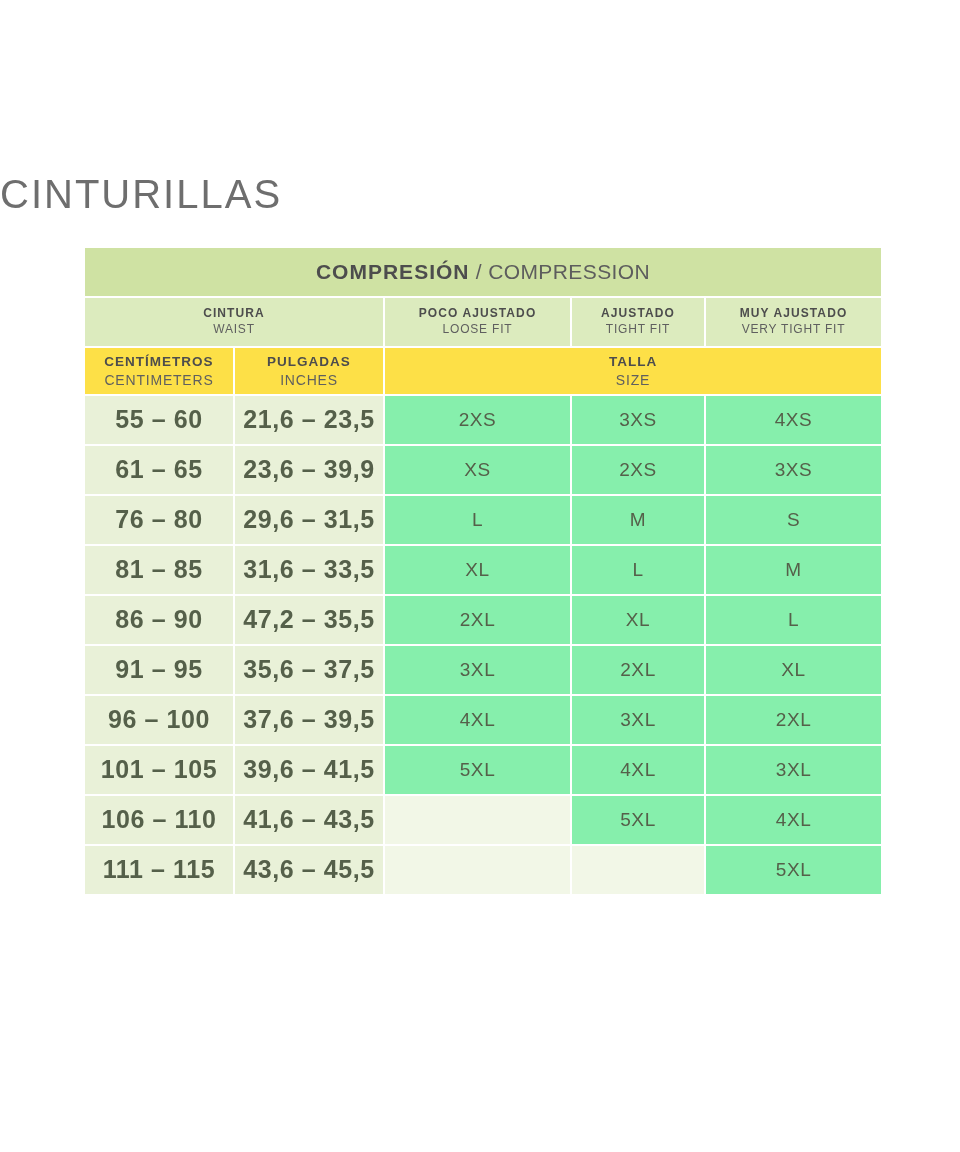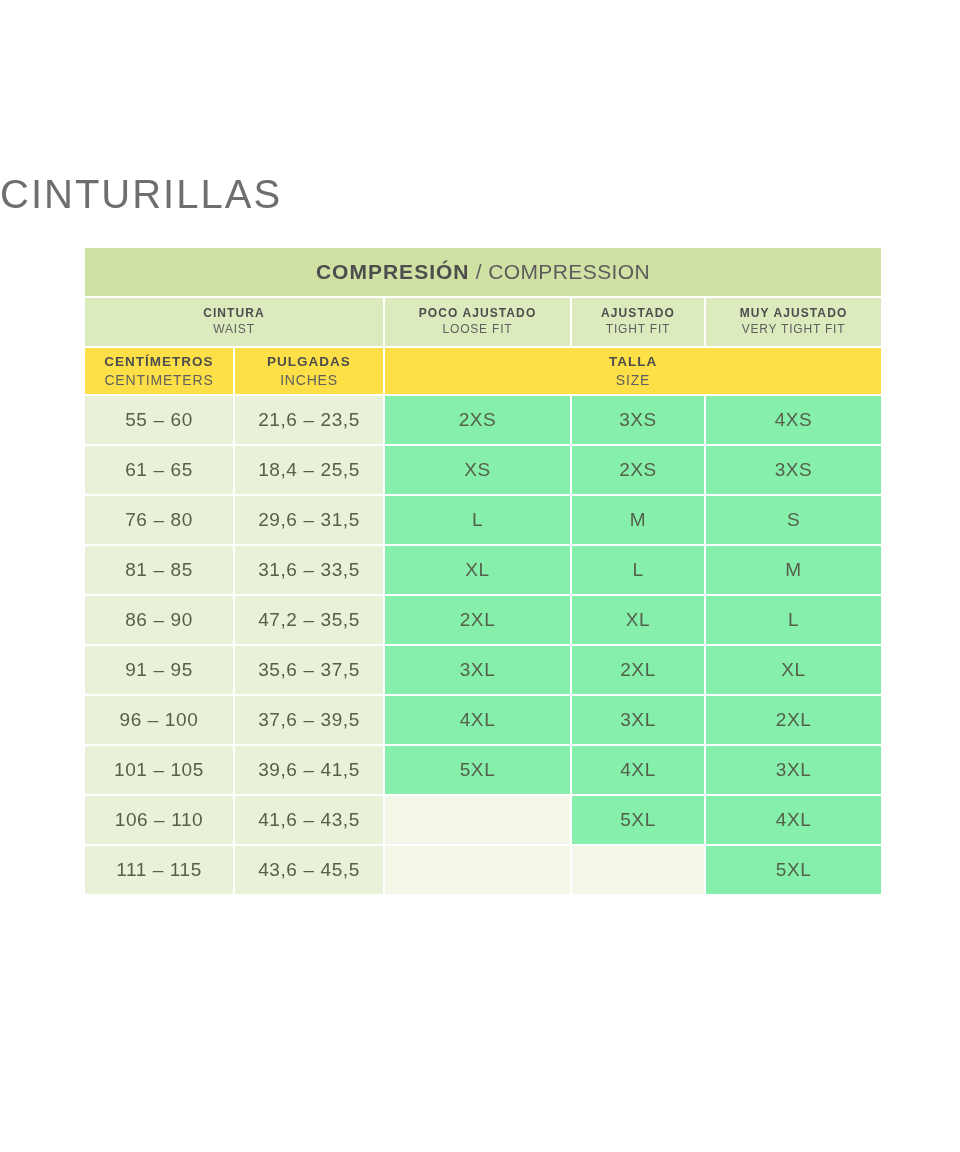--- a/index.html
+++ b/index.html
@@ -110,23 +110,24 @@
     letter-spacing: 0.8px;
     color: #5f5f5f;
     display: block;
     margin-top: 2px;
   }
 
   
   td.meas {
     background: #e9f1d8;
     height: 48px;
-    font-size: 19px;
+    font-size: 25px;
     color: #55604a;
     letter-spacing: 0.6px;
+    font-weight: bold;
   }
   td.size {
     background: #86efac;
     height: 48px;
     font-size: 19px;
     color: #55604a;
     letter-spacing: 0.6px;
   }
   td.size.blank {
     background: #f2f7e7;
@@ -198,21 +199,21 @@
 
         <tr>
           <td class="meas">55 – 60</td>
           <td class="meas">21,6 – 23,5</td>
           <td class="size">2XS</td>
           <td class="size">3XS</td>
           <td class="size">4XS</td>
         </tr>
         <tr>
           <td class="meas">61 – 65</td>
-          <td class="meas">18,4 – 25,5</td>
+          <td class="meas">23,6 – 39,9</td>
           <td class="size">XS</td>
           <td class="size">2XS</td>
           <td class="size">3XS</td>
         </tr>
         <tr>
           <td class="meas">76 – 80</td>
           <td class="meas">29,6 – 31,5</td>
           <td class="size">L</td>
           <td class="size">M</td>
           <td class="size">S</td>

